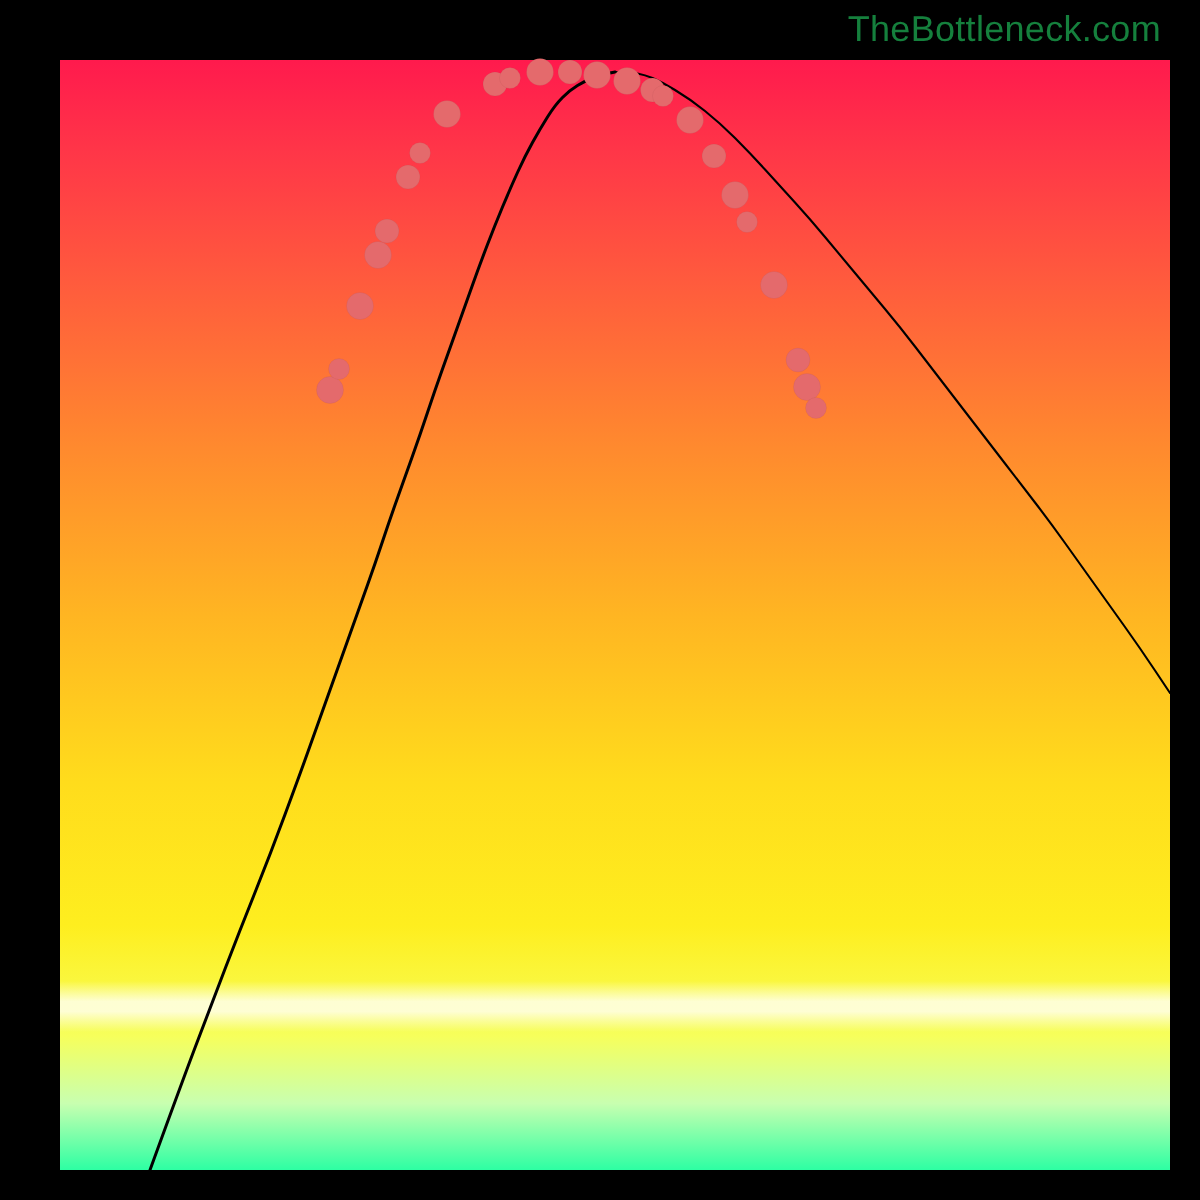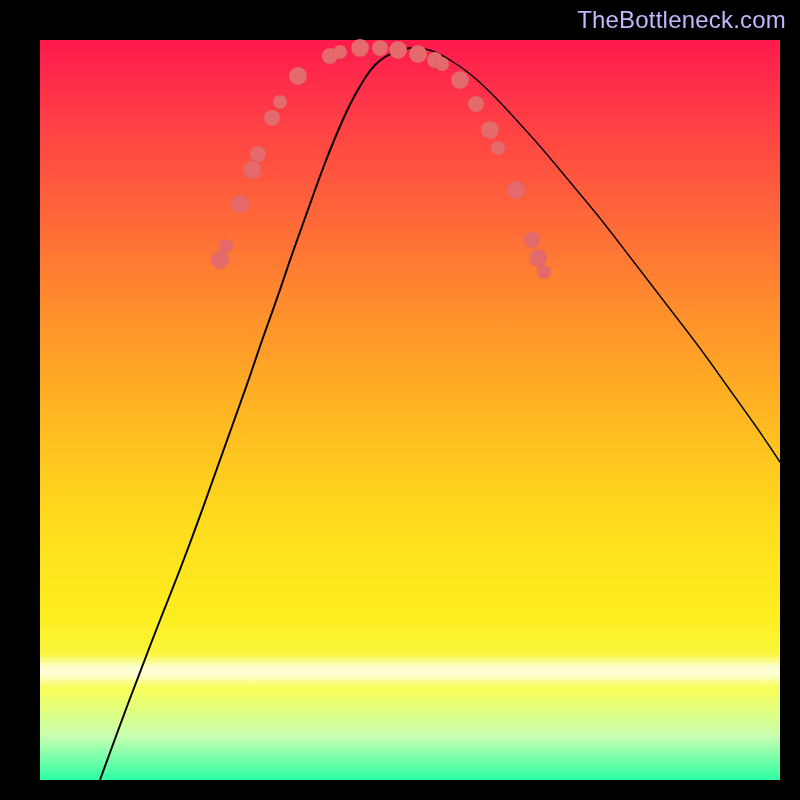--- a/index.html
+++ b/index.html
@@ -45,22 +45,22 @@
     background: linear-gradient(to bottom,
       rgba(255,255,240,0.0) 0%,
       rgba(255,255,235,0.85) 40%,
       rgba(255,255,235,0.85) 60%,
       rgba(255,255,240,0.0) 100%);
     pointer-events: none;
   }
   .watermark {
     position: absolute;
     top: 6px;
-    right: 14px;
-    color: #c4b5fd;
+    right: 26px;
+    color: #15803d;
     font-size: 24px;
     font-weight: 500;
     letter-spacing: 0.2px;
   }
   svg.overlay {
     position: absolute;
     left: 0;
     top: 0;
     width: 740px;
     height: 740px;

